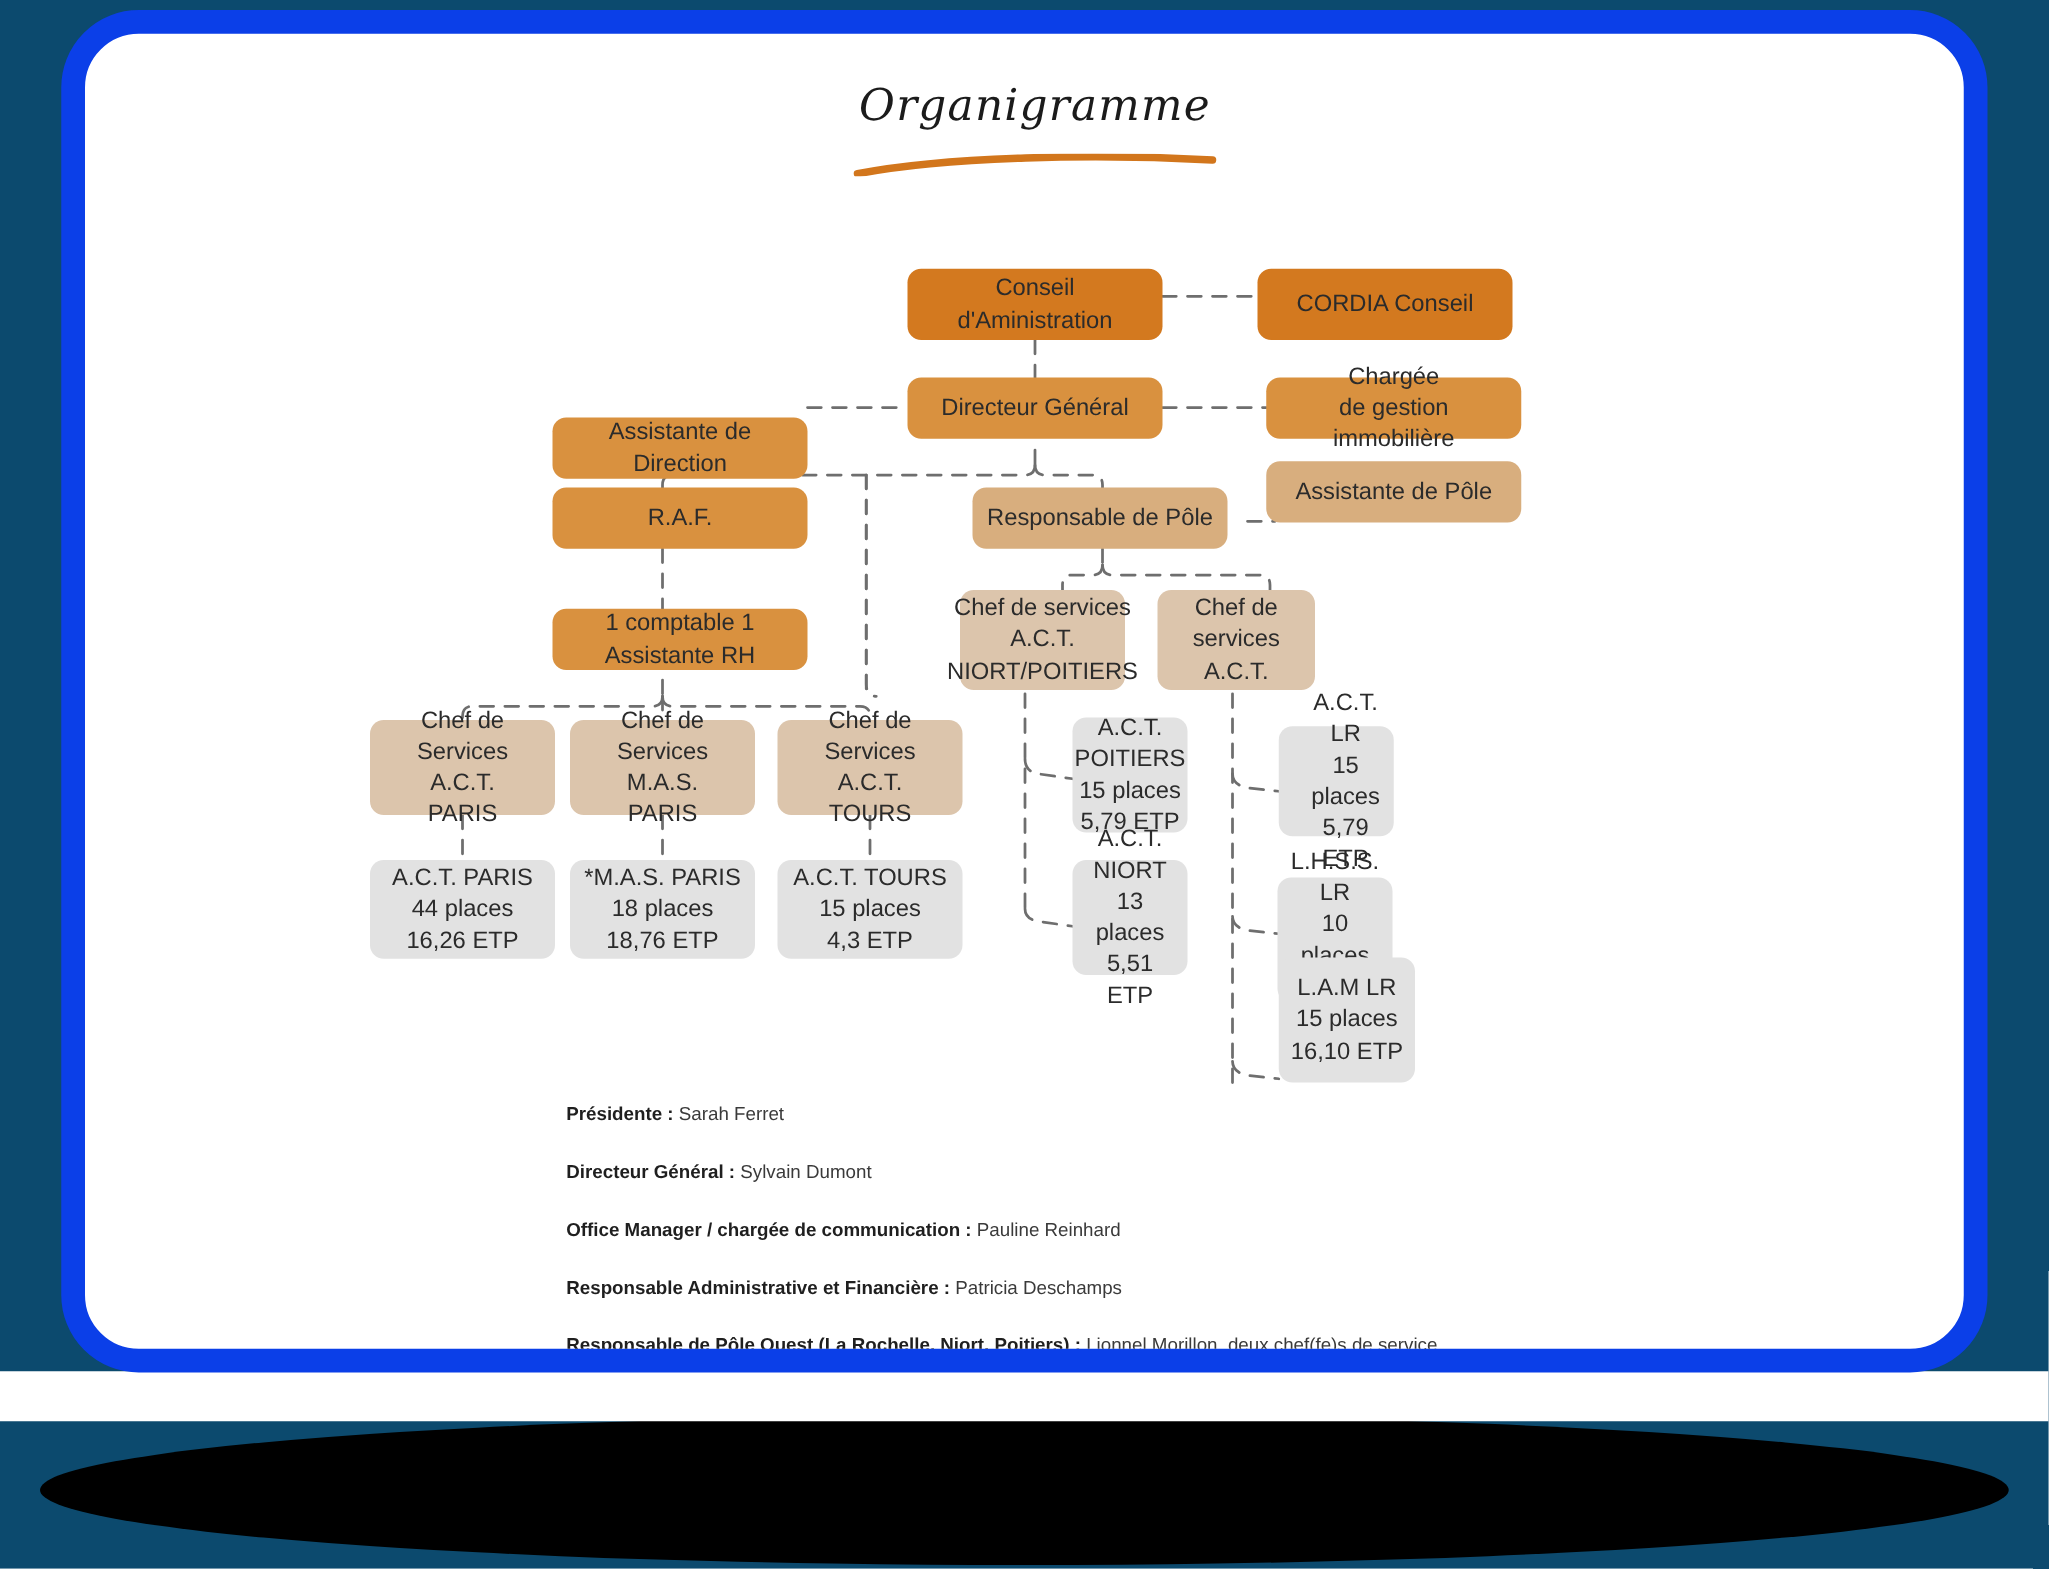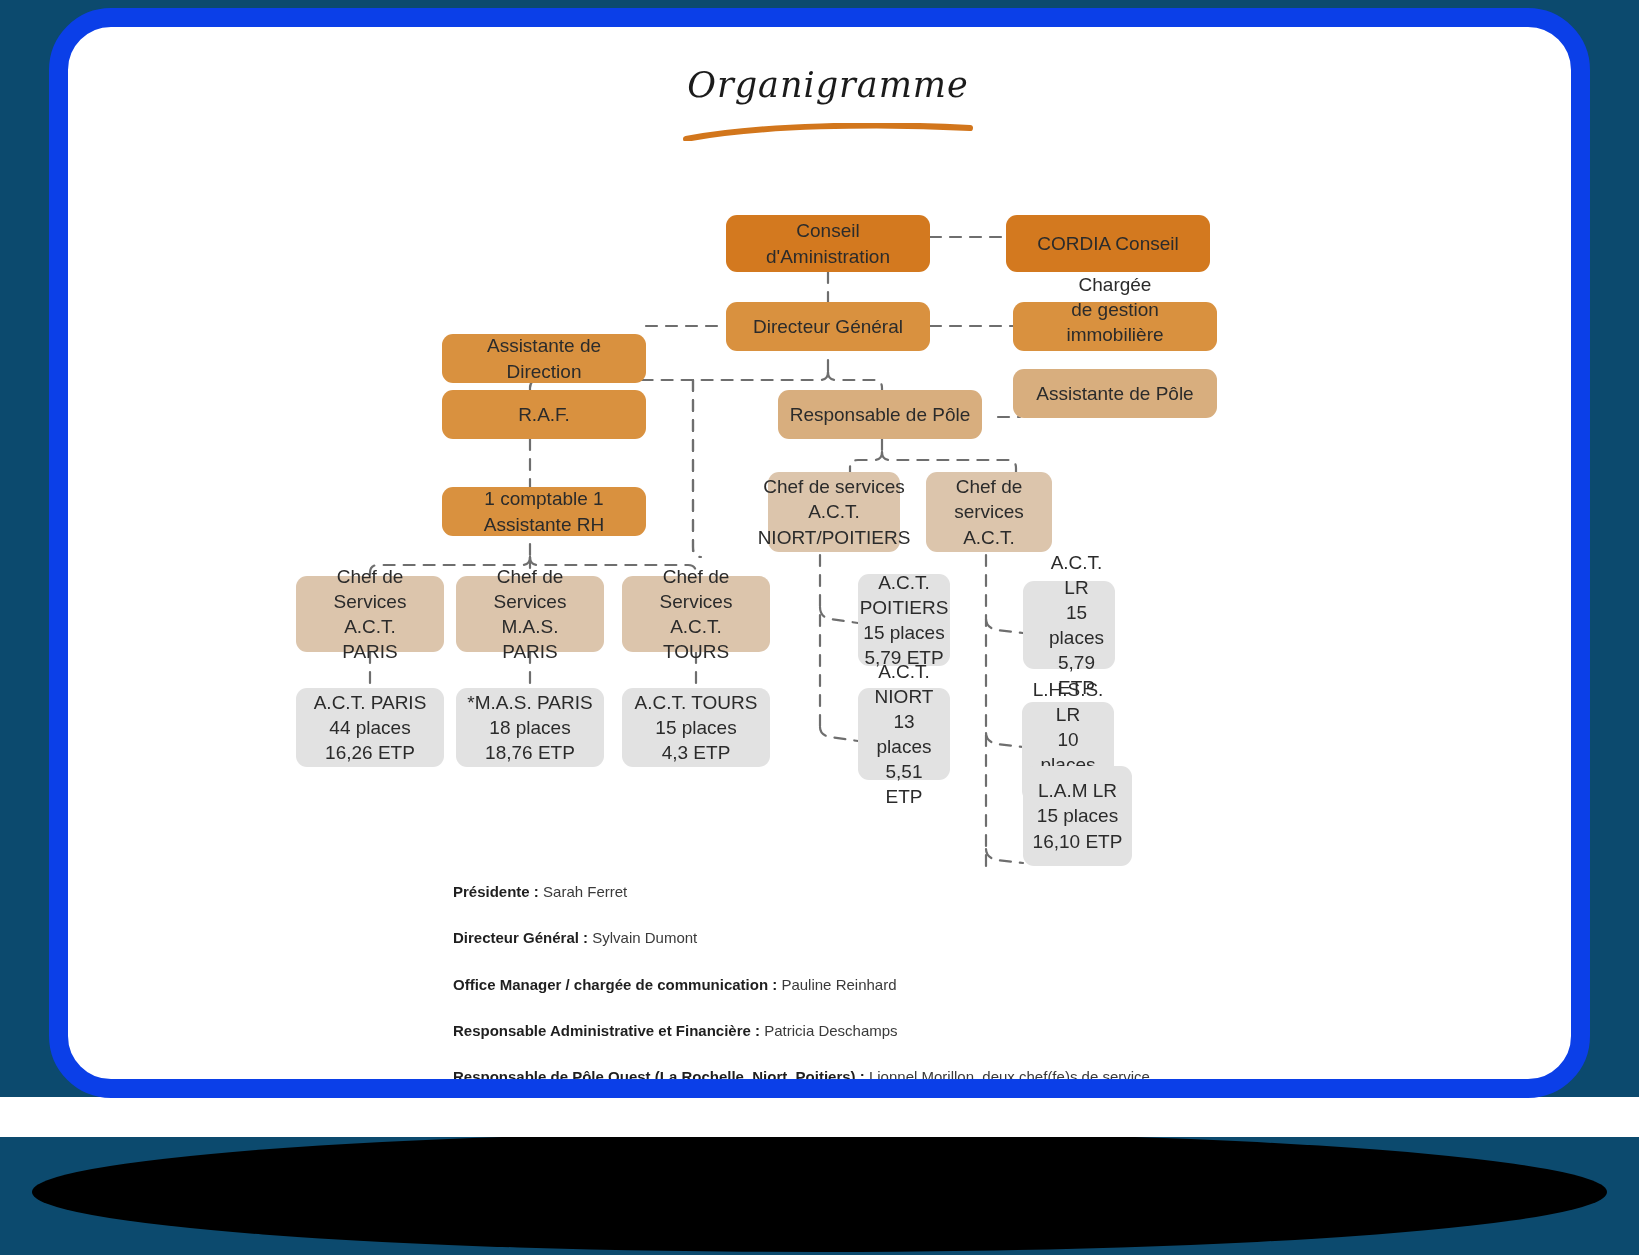--- a/index.html
+++ b/index.html
@@ -208,21 +208,21 @@
       </div>
 
       <div class="node mid" style="left:374px; top:275px; width:204px; height:49px;margin-top:32px;">
         <span>Assistante de Direction</span>
       </div>
 
       <div class="node mid" style="left:658px; top:275px; width:204px; height:49px;">
         <span>Directeur Général</span>
       </div>
 
-      <div class="node mid" style="left:945px; top:275px; width:204px; height:49px;align-items:flex-end;">
+      <div class="node mid" style="left:945px; top:275px; width:204px; height:49px;">
         <span>Chargée
 de gestion immobilière</span>
       </div>
 
       <div class="node mid" style="left:374px; top:363px; width:204px; height:49px;">
         <span>R.A.F.</span>
       </div>
 
       <div class="node" style="left:710px; top:363px; width:204px; height:49px; background:#D8AE7E;">
         <span>Responsable de Pôle</span>

